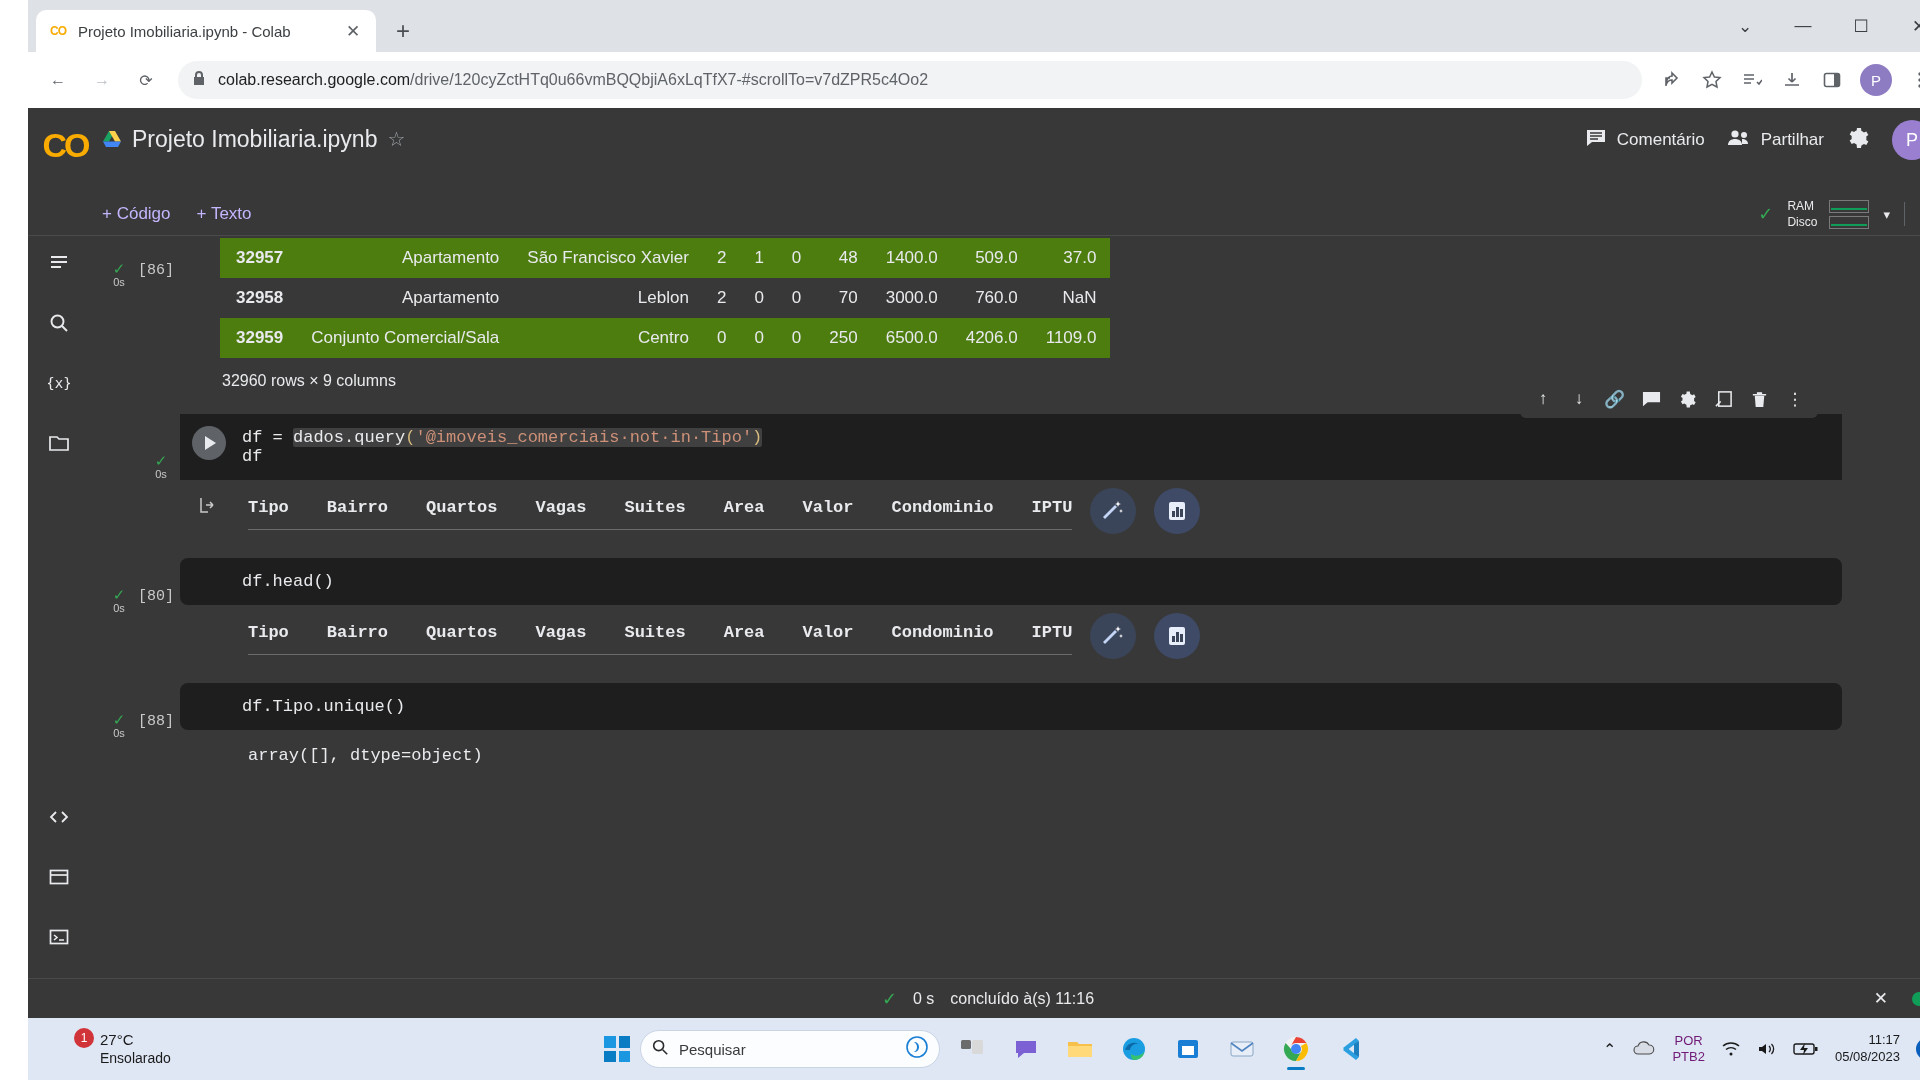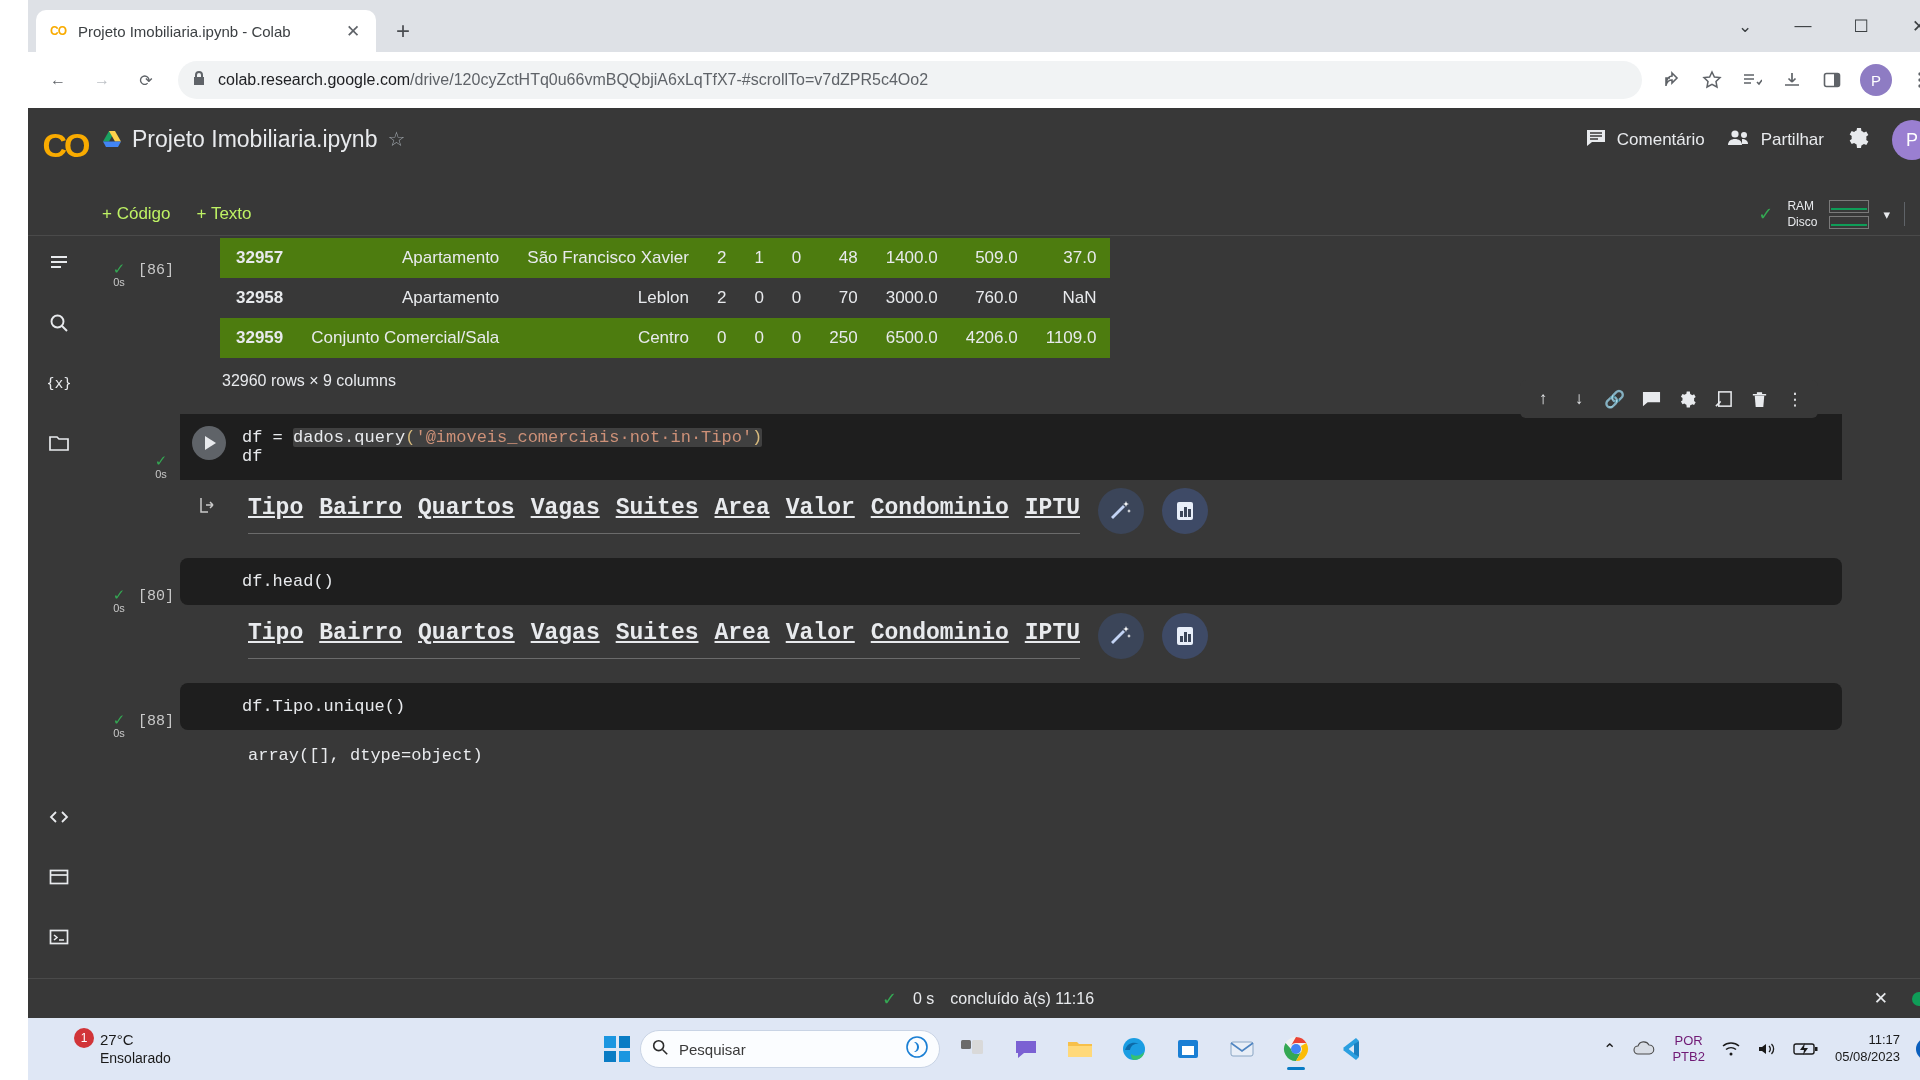--- a/index.html
+++ b/index.html
@@ -100,21 +100,21 @@
   .avatar-hdr {
     width: 40px; height: 40px; border-radius: 50%; background: #9a7fd1; color: #fff;
     display: flex; align-items: center; justify-content: center; font-size: 18px; cursor: pointer;
   }
 
   .colab-subbar {
     height: 44px; background: #383838; display: flex; align-items: center;
     padding-left: 74px; gap: 26px; position: relative; flex: 0 0 44px;
     border-bottom: 1px solid #4a4a4a;
   }
-  .add-btn { font-size: 17px; color: #bef264; cursor: pointer; }
+  .add-btn { font-size: 17px; color: #c4b5fd; cursor: pointer; }
   .resources {
     position: absolute; right: 14px; top: 0; height: 44px;
     display: flex; align-items: center; gap: 14px;
   }
   .check-green { color: #34a853; font-size: 18px; }
   .ram-disc { display: flex; flex-direction: column; gap: 2px; }
   .rd-row { display: flex; align-items: center; gap: 8px; }
   .rd-label { font-size: 12px; color: #e8eaed; width: 34px; }
   .rd-bar {
     width: 40px; height: 13px; border: 1px solid #7a7a7a; position: relative; background: transparent;
@@ -204,23 +204,23 @@
   }
 
   .out-block { position: relative; padding: 8px 0 10px 0; }
   .out-arrow {
     position: absolute; left: 108px; top: 16px; color: #c9c9c9; font-size: 16px;
   }
   .df-head-row {
     margin-left: 158px; display: flex; align-items: center; gap: 18px;
   }
   .df-cols {
-    display: flex; gap: 16px; font-family: "Liberation Mono", monospace;
-    font-size: 23px; color: #e8eaed; font-weight: bold;
-    border-bottom: 1px solid #6b6b6b; padding-bottom: 12px; padding-top: 6px; text-decoration: underline;
+    display: flex; gap: 38px; font-family: "Liberation Mono", monospace;
+    font-size: 17px; color: #e8eaed; font-weight: bold;
+    border-bottom: 1px solid #6b6b6b; padding-bottom: 12px; padding-top: 6px;
   }
   .chip-btn {
     width: 46px; height: 46px; border-radius: 50%; background: #3b4559;
     display: flex; align-items: center; justify-content: center; cursor: pointer;
   }
   .chip-btn.blue2 { background: #3e4a66; }
 
   .simple-cell {
     background: #1e1e1e; border-radius: 8px; margin: 14px 90px 0 90px;
     padding: 14px 16px 14px 62px; font-family: "Liberation Mono", monospace;

